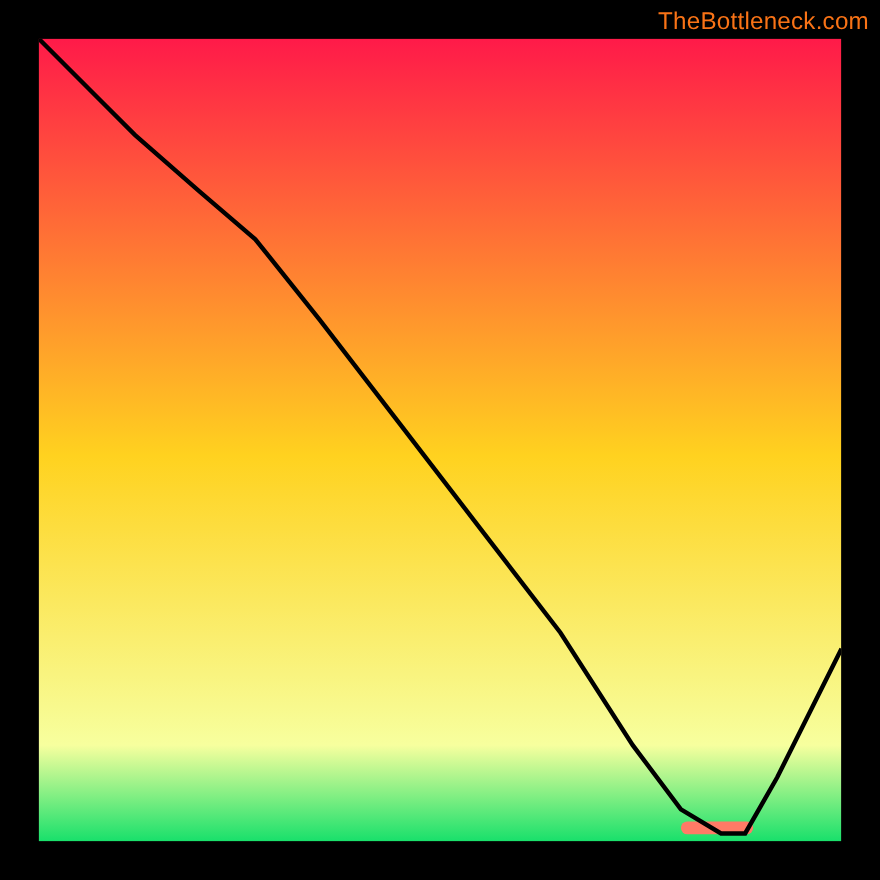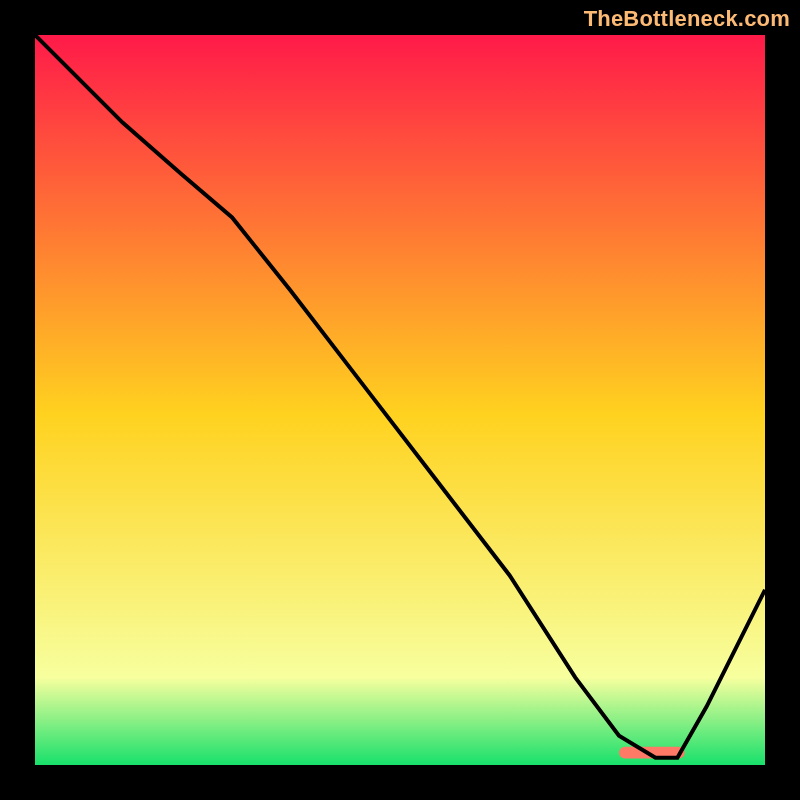--- a/index.html
+++ b/index.html
@@ -14,23 +14,23 @@
   .wrap {
     position: relative;
     width: 800px;
     height: 800px;
     background: #000;
   }
   .watermark {
     position: absolute;
     top: 6px;
     right: 10px;
-    color: #fdba74;
+    color: #f97316;
     font-size: 22px;
-    font-weight: 700;
+    font-weight: 400;
     letter-spacing: 0.2px;
   }
   .plot {
     position: absolute;
     left: 32px;
     top: 32px;
     width: 736px;
     height: 736px;
     box-sizing: border-box;
     border: 3px solid #000;

